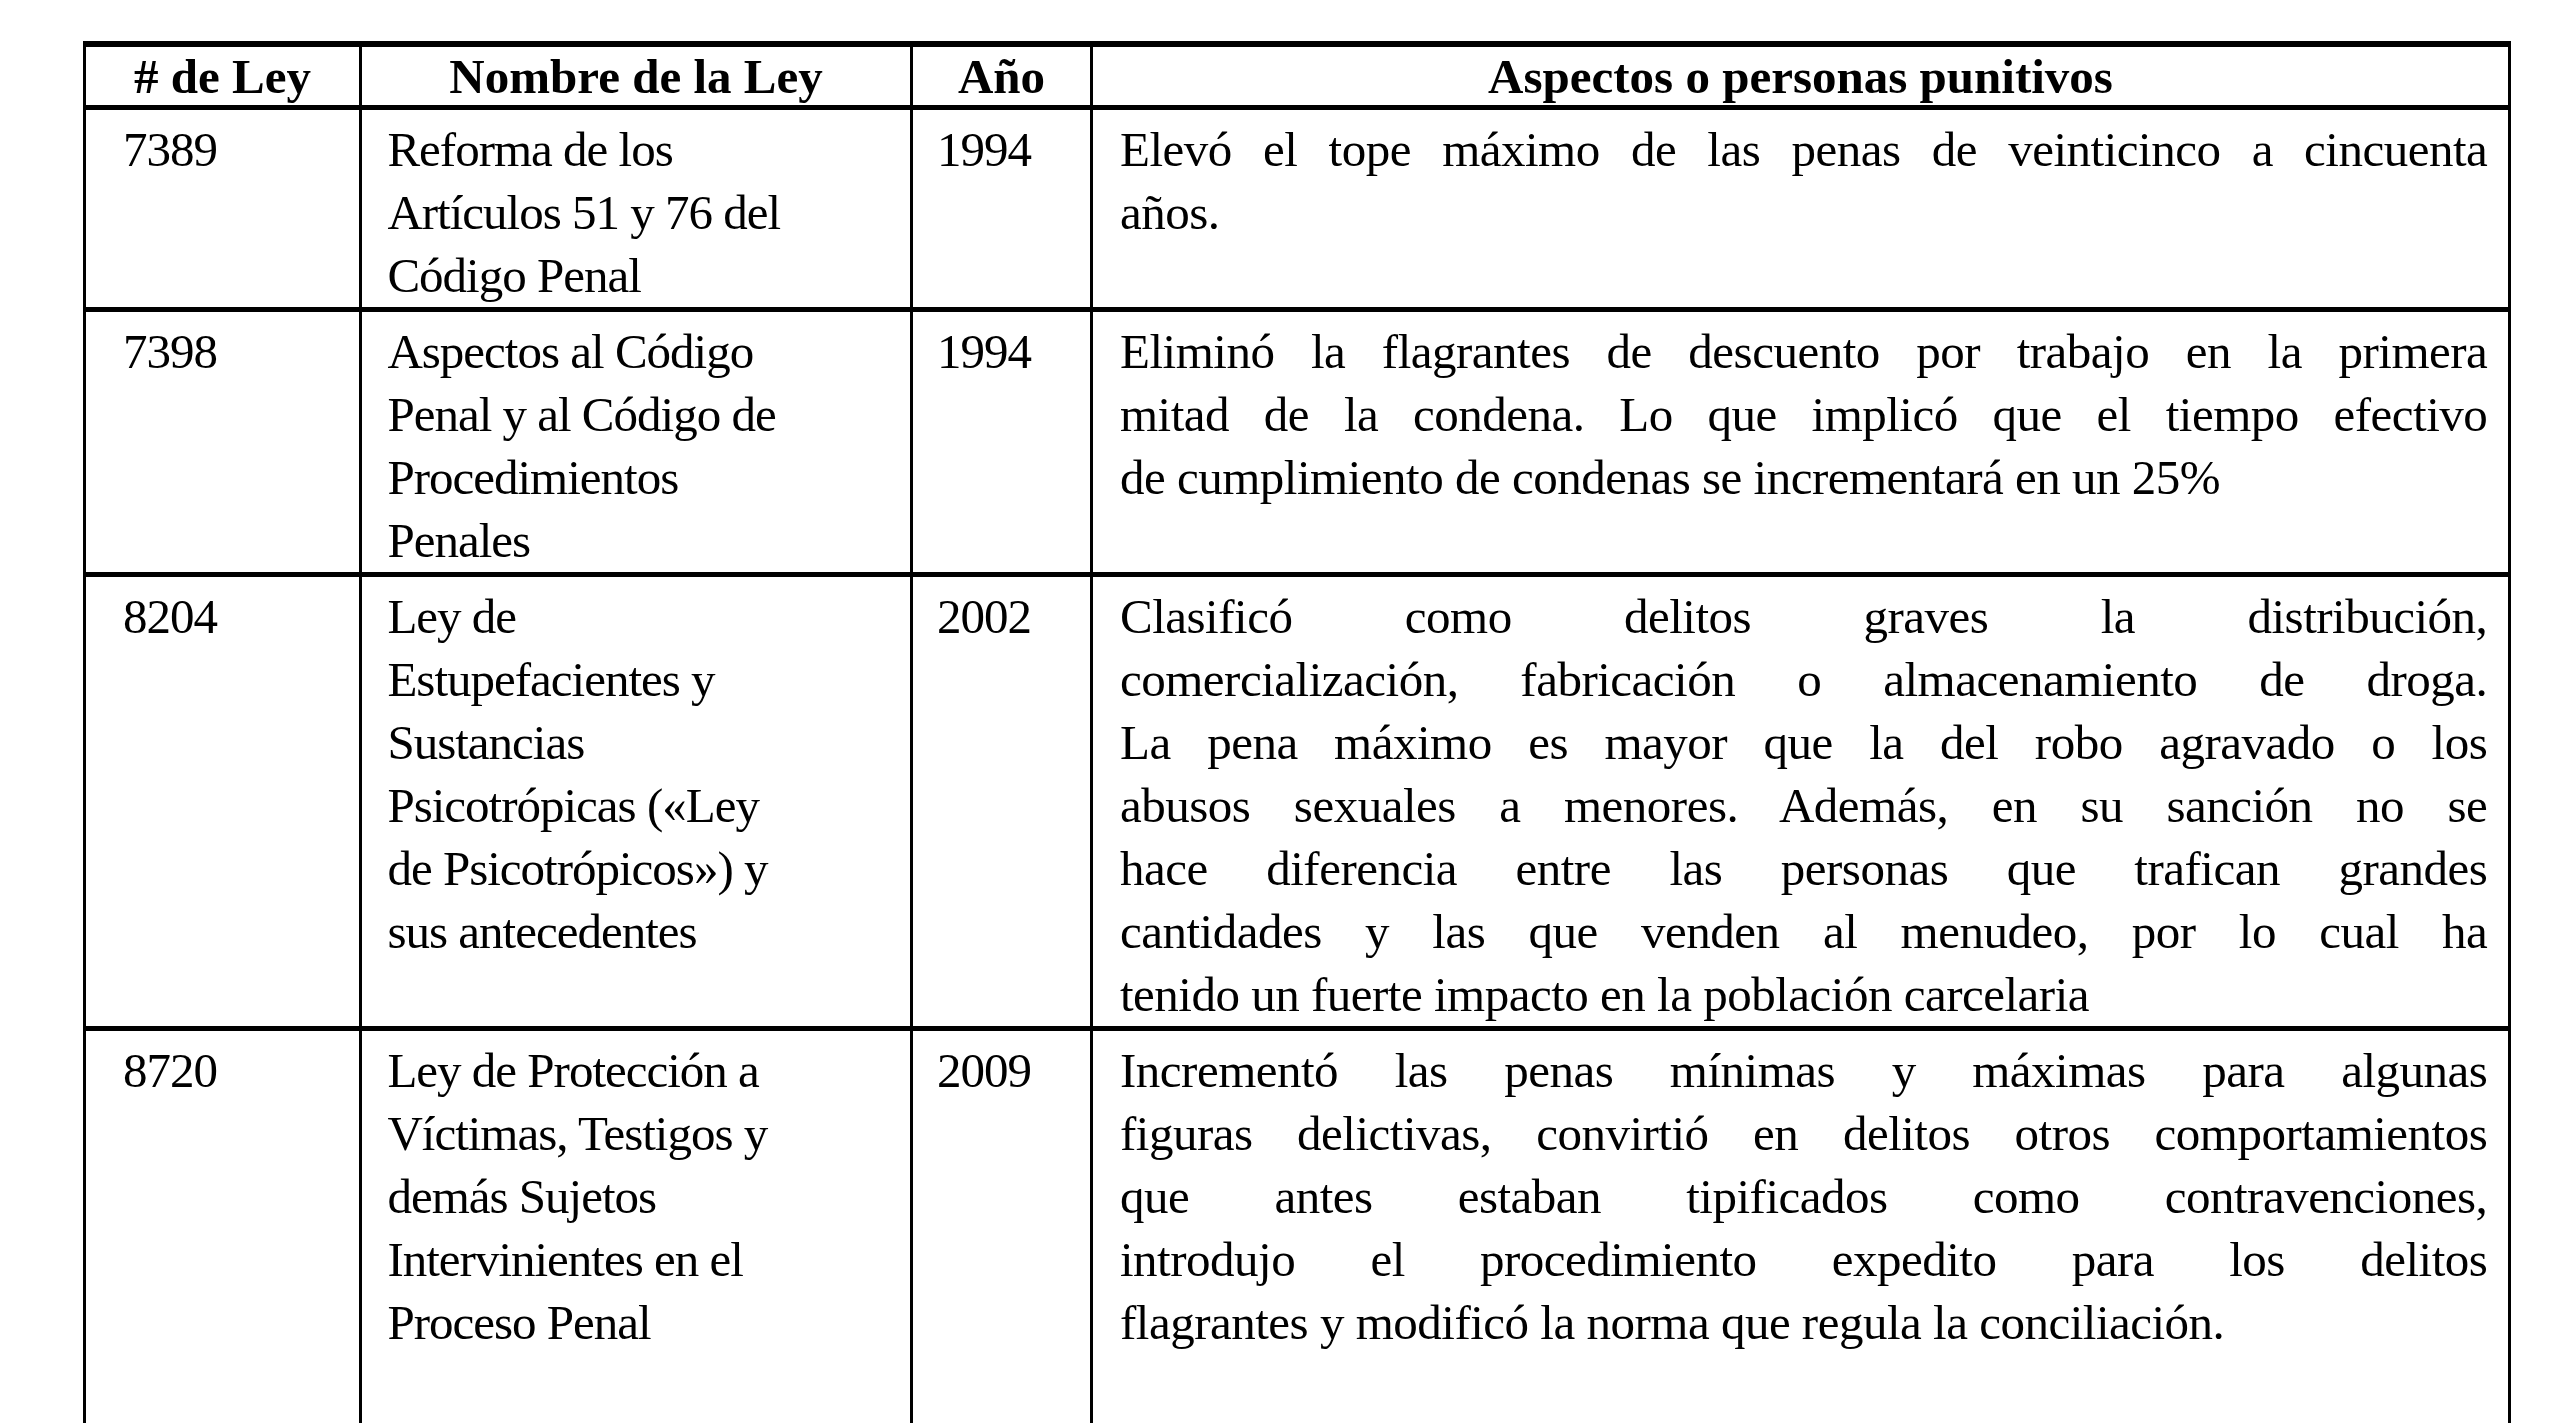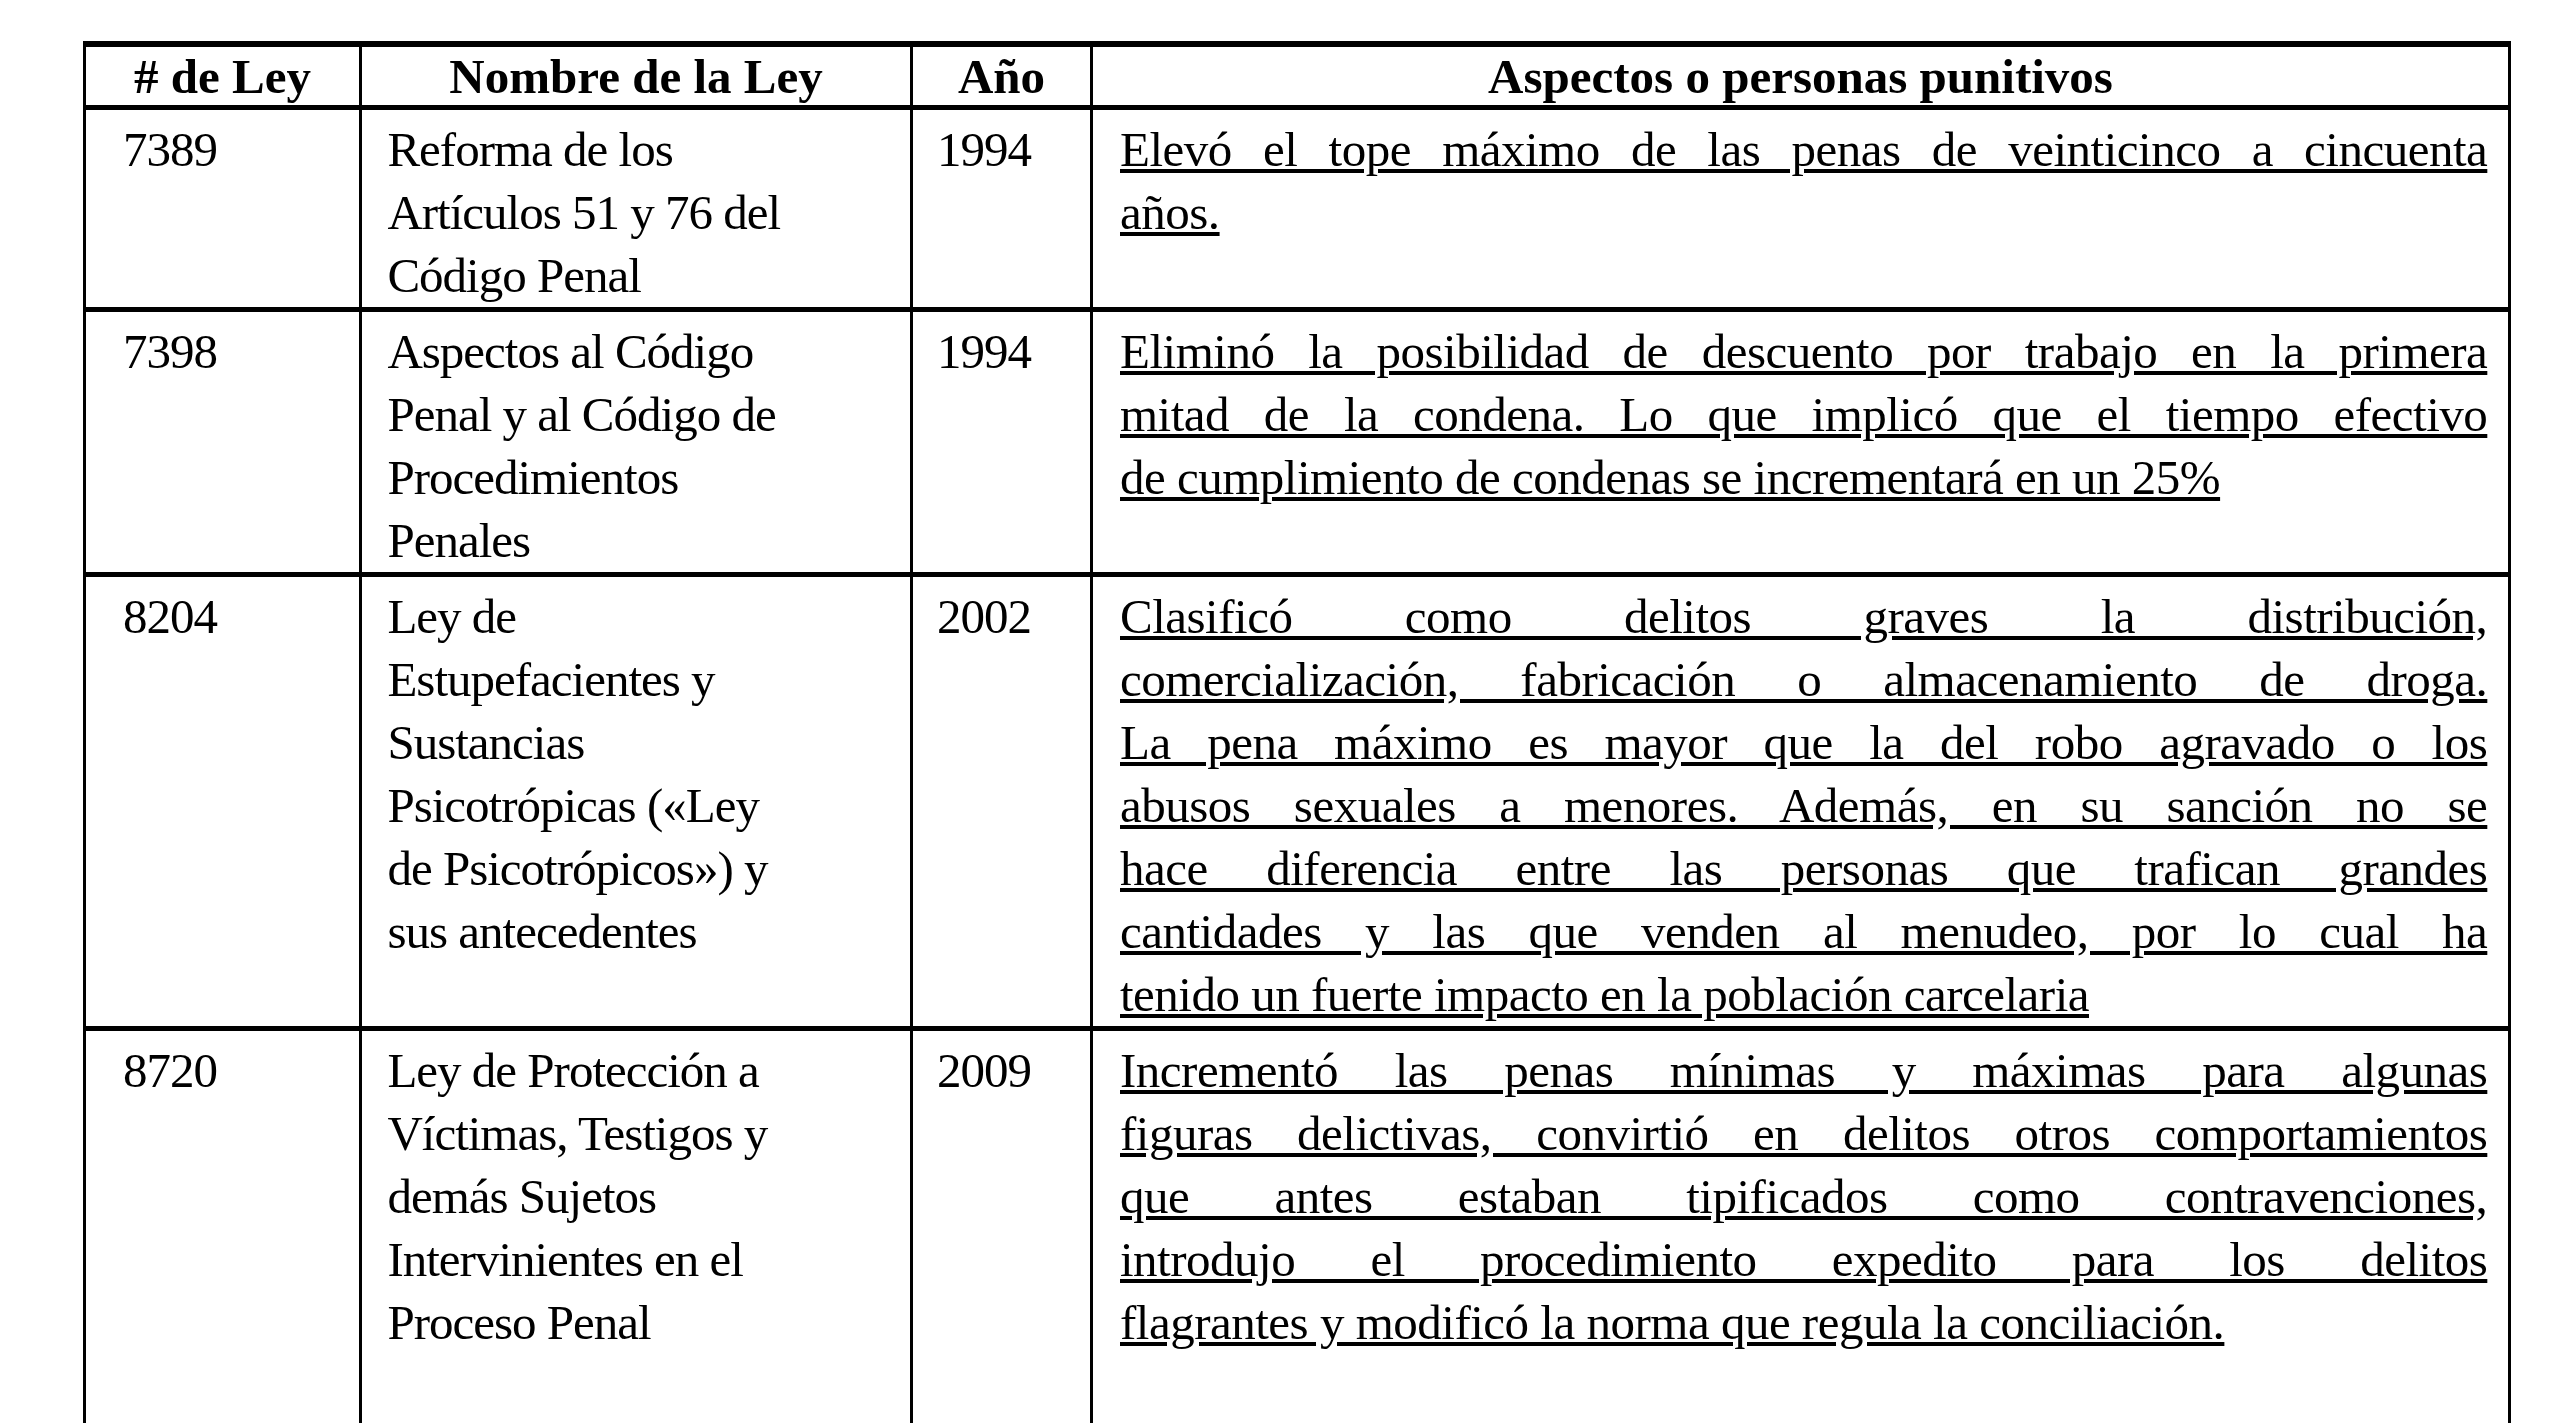--- a/index.html
+++ b/index.html
@@ -50,21 +50,21 @@
     border-bottom: 5.6px solid #000;
     padding-top: 8px;
     padding-left: 25.4px;
     padding-right: 19px;
     box-sizing: border-box;
     white-space: nowrap;
   }
   .law-table tr.last td { border-bottom: 6.4px solid #000; }
   .law-table td.c1cell { padding-left: 37px; }
   .law-table td.c3cell { padding-left: 24px; padding-right: 24px; }
-  .law-table td.c4cell { padding-left: 27px; padding-right: 20.7px; text-decoration: underline; }
+  .law-table td.c4cell { padding-left: 27px; padding-right: 20.7px; }
 
   .line {
     display: block;
     white-space: nowrap;
     letter-spacing: -1px;
   }
   .c4cell .line {
     white-space: normal;
     text-align: justify;
     text-align-last: justify;
@@ -123,21 +123,21 @@
       <td class="c2cell">
         <span class="line">Aspectos al Código</span>
         <span class="line">Penal y al Código de</span>
         <span class="line">Procedimientos</span>
         <span class="line">Penales</span>
       </td>
       <td class="c3cell">
         <span class="line">1994</span>
       </td>
       <td class="c4cell">
-        <span class="line">Eliminó la posibilidad de descuento por trabajo en la primera</span>
+        <span class="line">Eliminó la flagrantes de descuento por trabajo en la primera</span>
         <span class="line">mitad de la condena. Lo que implicó que el tiempo efectivo</span>
         <span class="line final">de cumplimiento de condenas se incrementará en un 25%</span>
       </td>
     </tr>
 
     <tr class="row-3">
       <td class="c1cell">
         <span class="line">8204</span>
       </td>
       <td class="c2cell">

